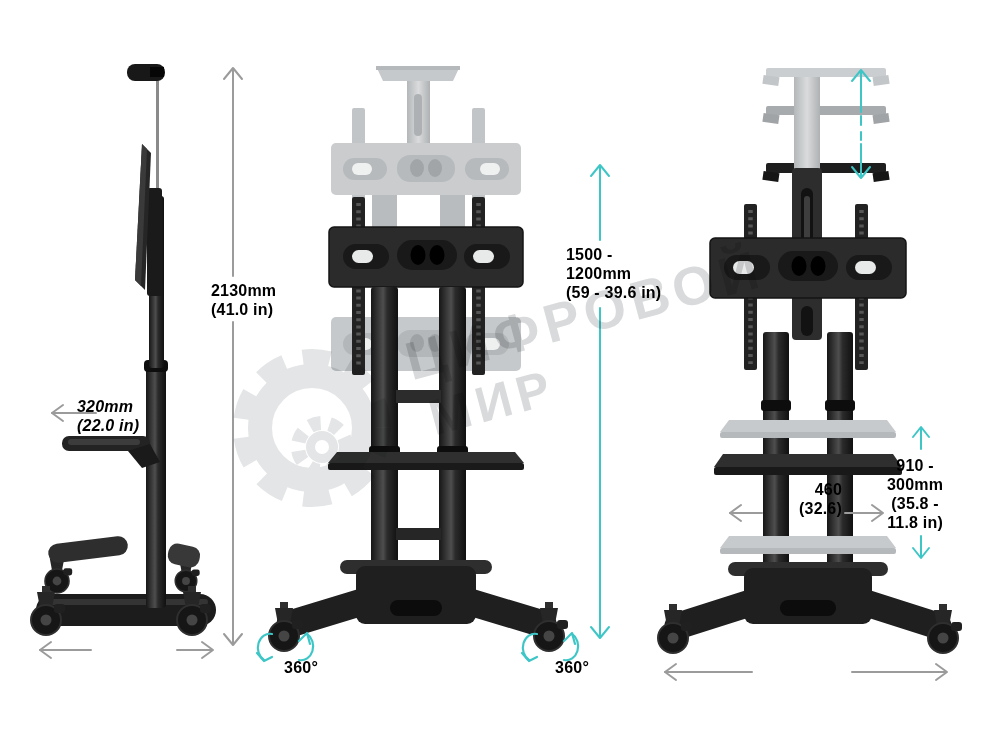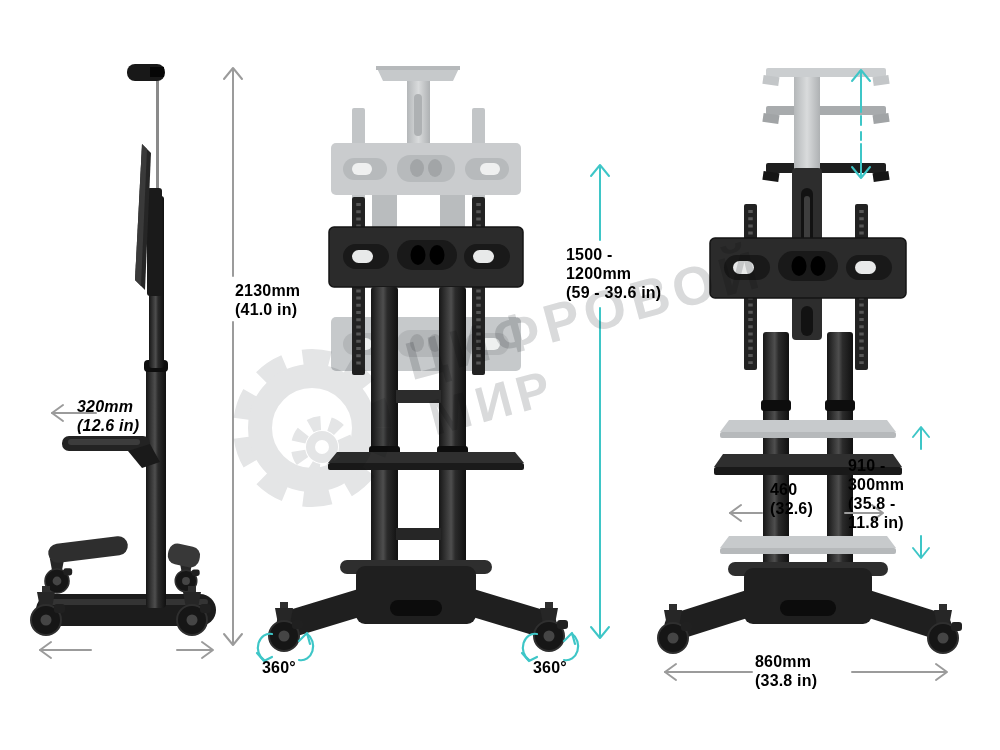--- a/index.html
+++ b/index.html
@@ -13,21 +13,21 @@
     mix-blend-mode:multiply; pointer-events:none;
   }
   .wm-text {
     position:absolute; color:#d9dadb; font-weight:700; white-space:nowrap;
     letter-spacing:6px; transform-origin:left bottom; line-height:1.15;
   }
   .label {
     position:absolute; color:#000000; font-weight:700; font-size:16px;
     line-height:19px; letter-spacing:0.2px; white-space:nowrap;
   }
-  .label.center { text-align:left; }
+  .label.center { text-align:right; }
 </style>
 </head>
 <body>
 
 <div class="canvas">
 
   <svg class="artwork" width="1000" height="750" viewBox="0 0 1000 750">
     <defs>
       <linearGradient id="gCol" x1="0" y1="0" x2="1" y2="0">
         <stop offset="0" stop-color="#161616"></stop>
@@ -255,50 +255,46 @@
         <circle cx="312" cy="428" r="52" fill="none" stroke="#e4e5e6" stroke-width="24"></circle>
         <circle cx="322" cy="447" r="24" fill="none" stroke="#e4e5e6" stroke-width="14" stroke-dasharray="11 9"></circle>
         <circle cx="322" cy="447" r="16" fill="#e4e5e6"></circle>
         <circle cx="322" cy="447" r="7" fill="#ffffff"></circle>
       </g>
     </svg>
     <div class="wm-text" style="left:415px; top:330px; font-size:54px; transform:rotate(-15deg);">ЦИФРОВОЙ</div>
     <div class="wm-text" style="left:438px; top:390px; font-size:50px; transform:rotate(-15deg);">МИР</div>
   </div>
 
-  <div class="label" style="left:211px; top:281px;margin-left:24px;">
+  <div class="label" style="left:211px; top:281px;">
     <div>2130mm</div>
     <div>(41.0 in)</div>
   </div>
 
   <div class="label" style="left:77px; top:397px;font-style:italic;">
     <div>320mm</div>
-    <div>(12.6 in)</div>
+    <div>(22.0 in)</div>
   </div>
 
 
   <div class="label" style="left:566px; top:245px;">
     <div>1500 -</div>
     <div>1200mm</div>
     <div>(59 - 39.6 in)</div>
   </div>
 
   <div class="label center" style="left:262px; top:658px; width:56px;">360°</div>
   <div class="label center" style="left:533px; top:658px; width:56px;">360°</div>
 
-  <div class="label" style="left:848px; top:456px;">
+  <div class="label" style="left:887px; top:456px;text-align:center;">
     <div>910 -</div>
     <div>300mm</div>
     <div>(35.8 -</div>
     <div>11.8 in)</div>
   </div>
 
   <div class="label center" style="left:770px; top:480px; width:72px;">
     <div>460</div>
     <div>(32.6)</div>
   </div>
 
-  <div class="label center" style="left:755px; top:652px; width:92px;">
-    <div>860mm</div>
-    <div>(33.8 in)</div>
-  </div>
 
 </div>
 
 </body></html>

